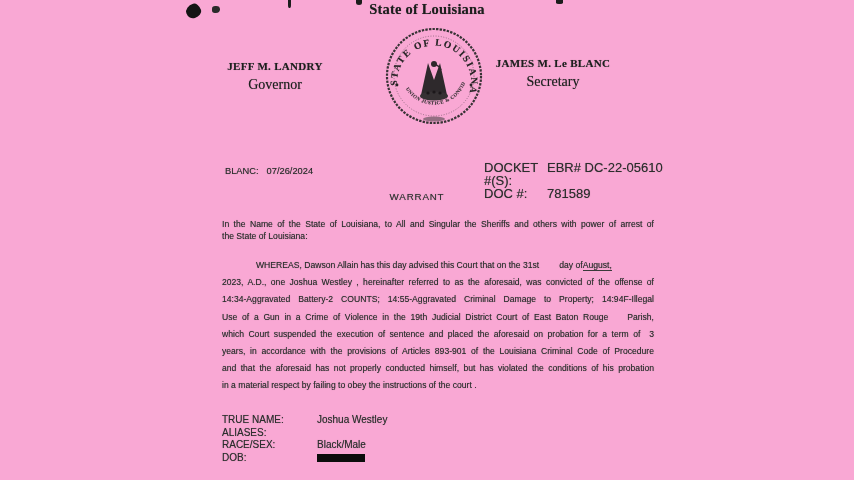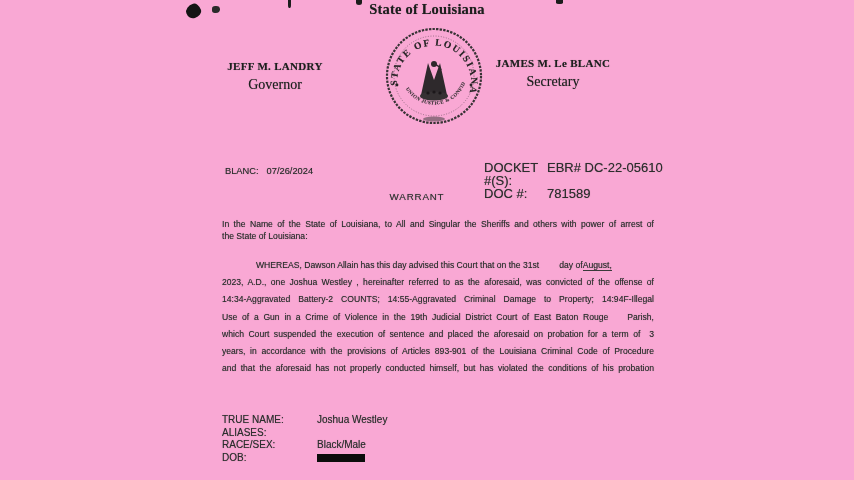--- a/index.html
+++ b/index.html
@@ -135,20 +135,21 @@
   <div class="whereas">
     <div class="w1">
       <span class="ind"></span><span>WHEREAS, Dawson Allain has this day advised this Court that on the 31st</span><span class="gap"></span><span class="mid">day of</span><span class="underl">August,</span>
     </div>
     <div class="jline">2023, A.D., one Joshua Westley , hereinafter referred to as the aforesaid, was convicted of the offense of</div>
     <div class="jline">14:34-Aggravated Battery-2 COUNTS; 14:55-Aggravated Criminal Damage to Property; 14:94F-Illegal</div>
     <div class="jline">Use of a Gun in a Crime of Violence in the 19th Judicial District Court of East Baton Rouge&nbsp;&nbsp;&nbsp;&nbsp;Parish,</div>
     <div class="jline">which Court suspended the execution of sentence and placed the aforesaid on probation for a term of&nbsp; 3</div>
     <div class="jline">years, in accordance with the provisions of Articles 893-901 of the Louisiana Criminal Code of Procedure</div>
     <div class="jline">and that the aforesaid has not properly conducted himself, but has violated the conditions of his probation</div>
+    <div class="plain">in a material respect by failing to obey the instructions of the court .</div>
   </div>
 
   <div class="subject">
     <div class="row">
       <span class="lab">TRUE NAME:</span>
       <span>Joshua Westley</span>
     </div>
     <div class="row">
       <span class="lab">ALIASES:</span>
       <span></span>

